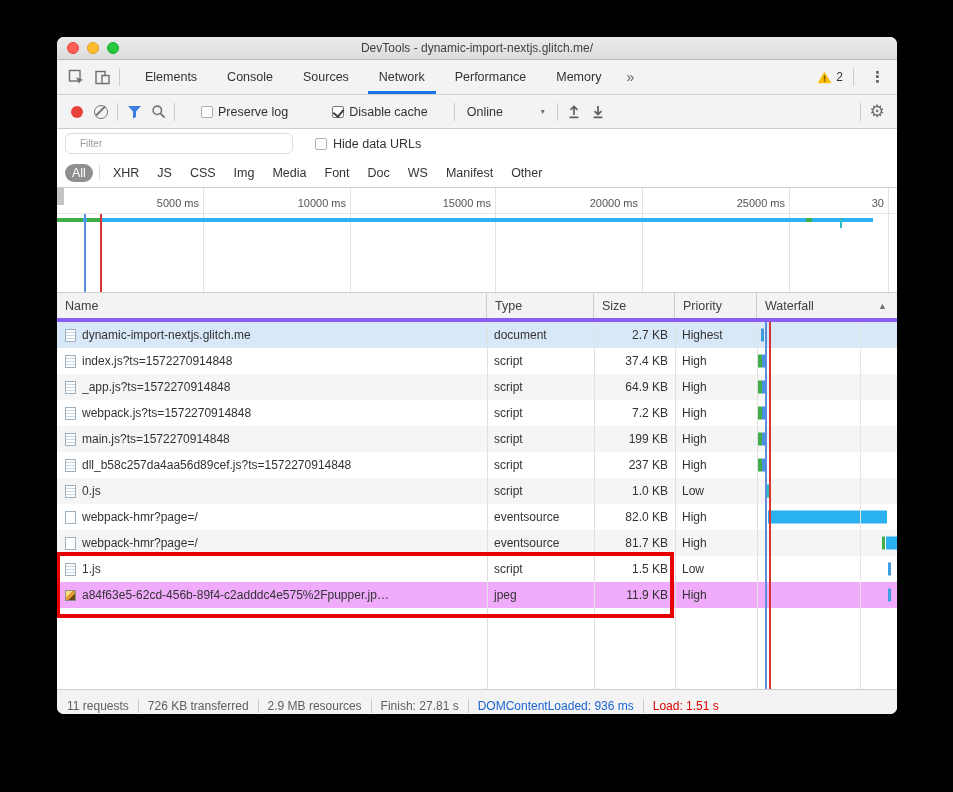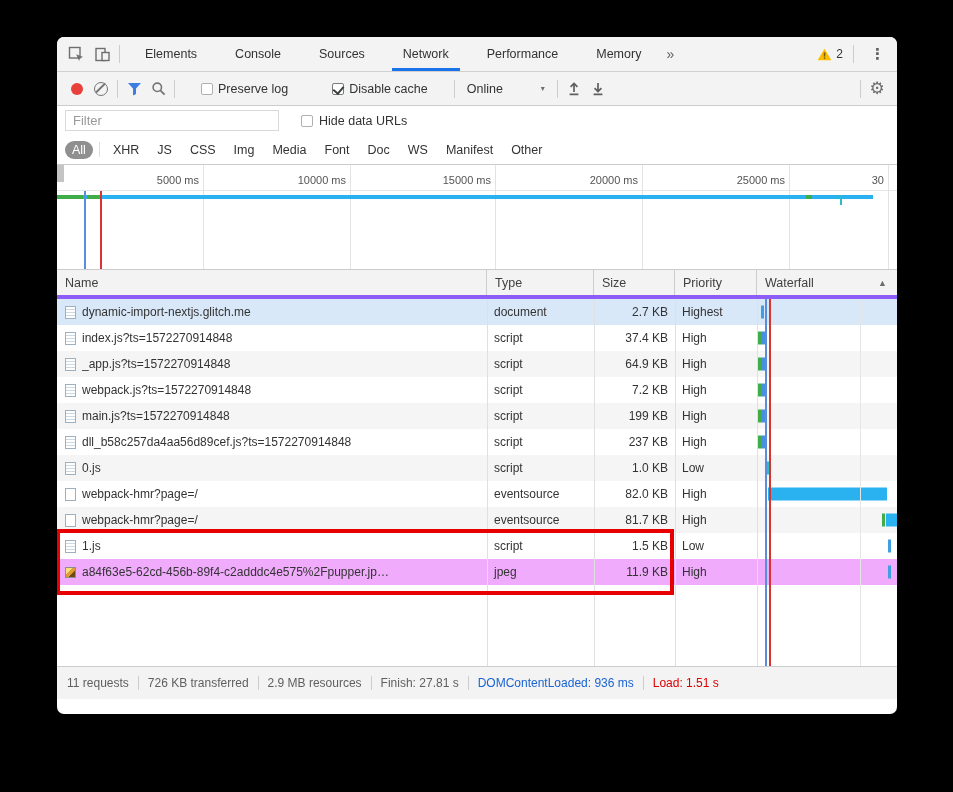--- a/index.html
+++ b/index.html
@@ -13,21 +13,21 @@
   .traffic{position:absolute;left:10px;top:0;height:22px;display:flex;align-items:center;gap:8px;}
   .tl{width:12px;height:12px;border-radius:50%;display:inline-block;}
   .tl.red{background:#ff5f57;border:1px solid #e0443e;box-sizing:border-box;}
   .tl.yellow{background:#febc2e;border:1px solid #dea123;box-sizing:border-box;}
   .tl.green{background:#28c840;border:1px solid #1dad2b;box-sizing:border-box;}
   .title{flex:1;text-align:center;font-size:12px;color:#3f3f3f;}
   
   .tabbar{height:35px;background:#f3f3f3;border-bottom:1px solid #d0d0d0;display:flex;align-items:center;padding:0 6px;box-sizing:border-box;}
   .tbicon{width:26px;height:24px;display:flex;align-items:center;justify-content:center;cursor:pointer;}
   .vsep{width:1px;height:18px;background:#ccc;margin:0 4px;}
-  .tabs{display:flex;align-items:stretch;height:100%;margin-left:6px;gap:8px;}
+  .tabs{display:flex;align-items:stretch;height:100%;margin-left:6px;}
   .tab{position:relative;display:flex;align-items:center;padding:0 15px;font-size:12.5px;color:#333;cursor:pointer;}
   .tab.active::after{content:"";position:absolute;left:4px;right:4px;bottom:0;height:3px;background:#1a73e8;}
   .tab.more{font-size:14px;color:#5f5f5f;padding:0 10px;}
   .tb-right{margin-left:auto;display:flex;align-items:center;gap:6px;}
   .warnbadge{display:flex;align-items:center;gap:4px;font-size:12px;color:#333;cursor:pointer;}
   .kebab{font-size:15px;color:#5f5f5f;letter-spacing:0;padding:0 6px;cursor:pointer;font-weight:bold;}
   
   .toolbar{height:34px;background:#f3f3f3;border-bottom:1px solid #ccc;display:flex;align-items:center;padding:0 8px;box-sizing:border-box;font-size:12.5px;color:#333;}
   .tool{width:24px;height:24px;display:flex;align-items:center;justify-content:center;cursor:pointer;}
   .rec-dot{width:12px;height:12px;border-radius:50%;background:#e8403a;}
@@ -36,21 +36,21 @@
   .chk{display:flex;align-items:center;gap:5px;margin:0 22px;cursor:pointer;white-space:nowrap;}
   .box{width:12px;height:12px;border:1px solid #b0b0b0;border-radius:2px;background:#fff;position:relative;box-sizing:border-box;}
   .box.checked{border-color:#7a7a7a;}
   .box.checked::after{content:"";position:absolute;left:2px;top:0px;width:5px;height:8px;border:solid #3c4043;border-width:0 2px 2px 0;transform:rotate(40deg);}
   .dropdown{display:flex;align-items:center;gap:38px;margin:0 8px;cursor:pointer;}
   .caret{font-size:8px;color:#6e6e6e;}
   .spacer{flex:1;}
   .gear{font-size:17px;color:#6e6e6e;line-height:1;}
   
   .filterrow{height:29px;background:#fff;display:flex;align-items:center;padding:0 8px;box-sizing:border-box;}
-  .filter-input{width:198px;height:19px;border:1px solid #d9d9d9;border-radius:0;font-size:13px;padding:0 7px;color:#333;outline:none;font-family:inherit;}
+  .filter-input{width:198px;height:19px;border:1px solid #d9d9d9;border-radius:6px;font-size:10px;padding:0 14px;color:#333;outline:none;font-family:inherit;}
   .filter-input::placeholder{color:#9a9a9a;}
   .hide-urls{margin-left:22px;display:flex;align-items:center;gap:6px;font-size:12.5px;color:#333;cursor:pointer;}
   .chiprow{height:30px;background:#fff;display:flex;align-items:center;padding:0 8px;box-sizing:border-box;border-bottom:1px solid #ccc;}
   .chip{font-size:12.5px;color:#333;padding:2px 7px;margin-right:4px;cursor:pointer;border-radius:9px;white-space:nowrap;}
   .chip.selected{background:#8f8f8f;color:#fff;}
   .chipsep{width:1px;height:15px;background:#ddd;margin:0 6px 0 2px;}
   
   .timeline{position:relative;height:104px;background:#fff;border-bottom:1px solid #ccc;overflow:hidden;}
   .tl-grid{position:absolute;top:0;bottom:0;width:1px;background:#e3e3e3;}
   .tl-label{position:absolute;top:9px;font-size:11px;color:#545454;transform:translateX(-100%);padding-right:4px;white-space:nowrap;}
@@ -91,20 +91,28 @@
   .stitem.blue{color:#1a63d2;}
   .stitem.red{color:#dd0000;}
   svg{display:block;}
 </style>
 </head>
 <body>
 
 <div class="stage">
   <div class="window">
 
+    <div class="titlebar">
+      <div class="traffic">
+        <span class="tl red"></span>
+        <span class="tl yellow"></span>
+        <span class="tl green"></span>
+      </div>
+      <div class="title">DevTools - dynamic-import-nextjs.glitch.me/</div>
+    </div>
 
     <div class="tabbar">
       <div class="tbicon">
         <svg width="17" height="17" viewBox="0 0 17 17">
           <rect x="1.5" y="1.5" width="10.5" height="10.5" fill="none" stroke="#6e6e6e" stroke-width="1.4"></rect>
           <path d="M8.2 8.2 L15.2 11 L12 11.9 L11.1 15.1 Z" fill="#6e6e6e"></path>
         </svg>
       </div>
       <div class="tbicon">
         <svg width="17" height="17" viewBox="0 0 17 17">

